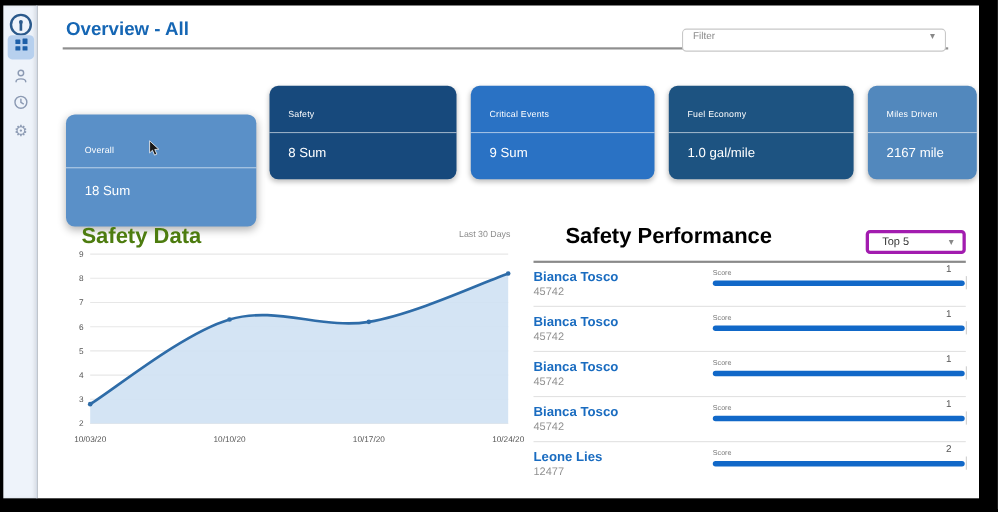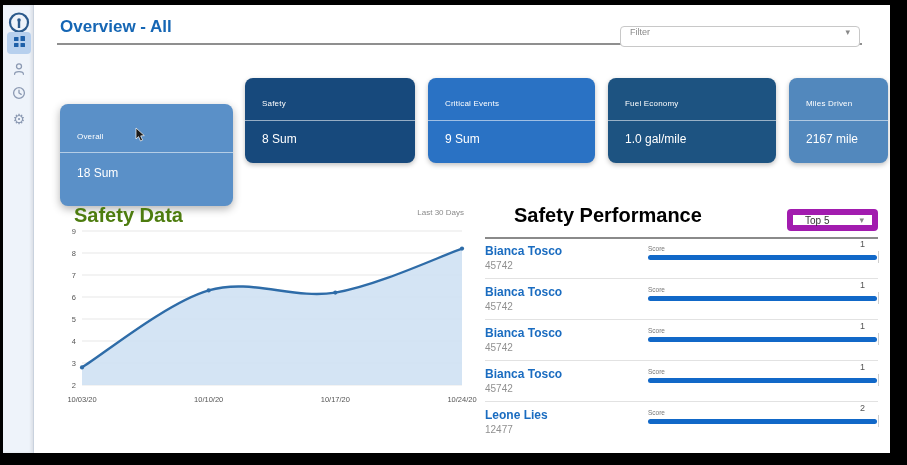--- a/index.html
+++ b/index.html
@@ -41,21 +41,21 @@
   .card4 { left:574px; width:168px; } .card5 { left:755px; width:99px; }
 
   
   .sd-title { position:absolute; left:40px; top:199px; font-size:20px; font-weight:bold; color:#4d7c0f; }
   .sd-period { position:absolute; left:360px; top:203px; width:70px; text-align:right; font-size:8px; color:#8a8a8a; }
   #chart-svg { position:absolute; left:26px; top:214px; }
 
   
   .sp { position:absolute; left:451px; top:196px; width:393px; }
   .sp-title { position:absolute; left:0; top:3px; font-size:20px; font-weight:bold; color:#000000;margin-left:29px; }
-  .sp-select { position:absolute; left:302px; top:8px; width:91px; height:22px; border:6px solid #a21caf;
+  .sp-select { position:absolute; left:302px; top:8px; width:91px; height:22px; border:3px solid #a21caf;
                border-radius:4px; background:#fff; display:flex; align-items:center; padding:0 8px 0 12px; cursor:pointer; }
   .sp-select .val { font-size:10px; color:#333; flex:1; }
   .sp-rule { position:absolute; left:0; top:36px; width:393px; height:1.5px; background:#8a8a8a; }
   .sp-row { position:absolute; left:0; width:393px; height:41px; border-bottom:1px solid #e2e2e2; }
   .sp-row:last-child { border-bottom:none; }
   .sp-name { position:absolute; left:0; top:6px; font-size:12px; font-weight:bold; color:#1a6cc0; cursor:pointer; }
   .sp-id { position:absolute; left:0; top:22px; font-size:10px; color:#909090; }
   .sp-scorebox { position:absolute; left:163px; top:0; width:230px; height:41px; }
   .sp-score-label { position:absolute; left:0; top:7px; font-size:6.5px; color:#777; }
   .sp-score-num { position:absolute; right:13px; top:1px; font-size:9px; color:#555; }

